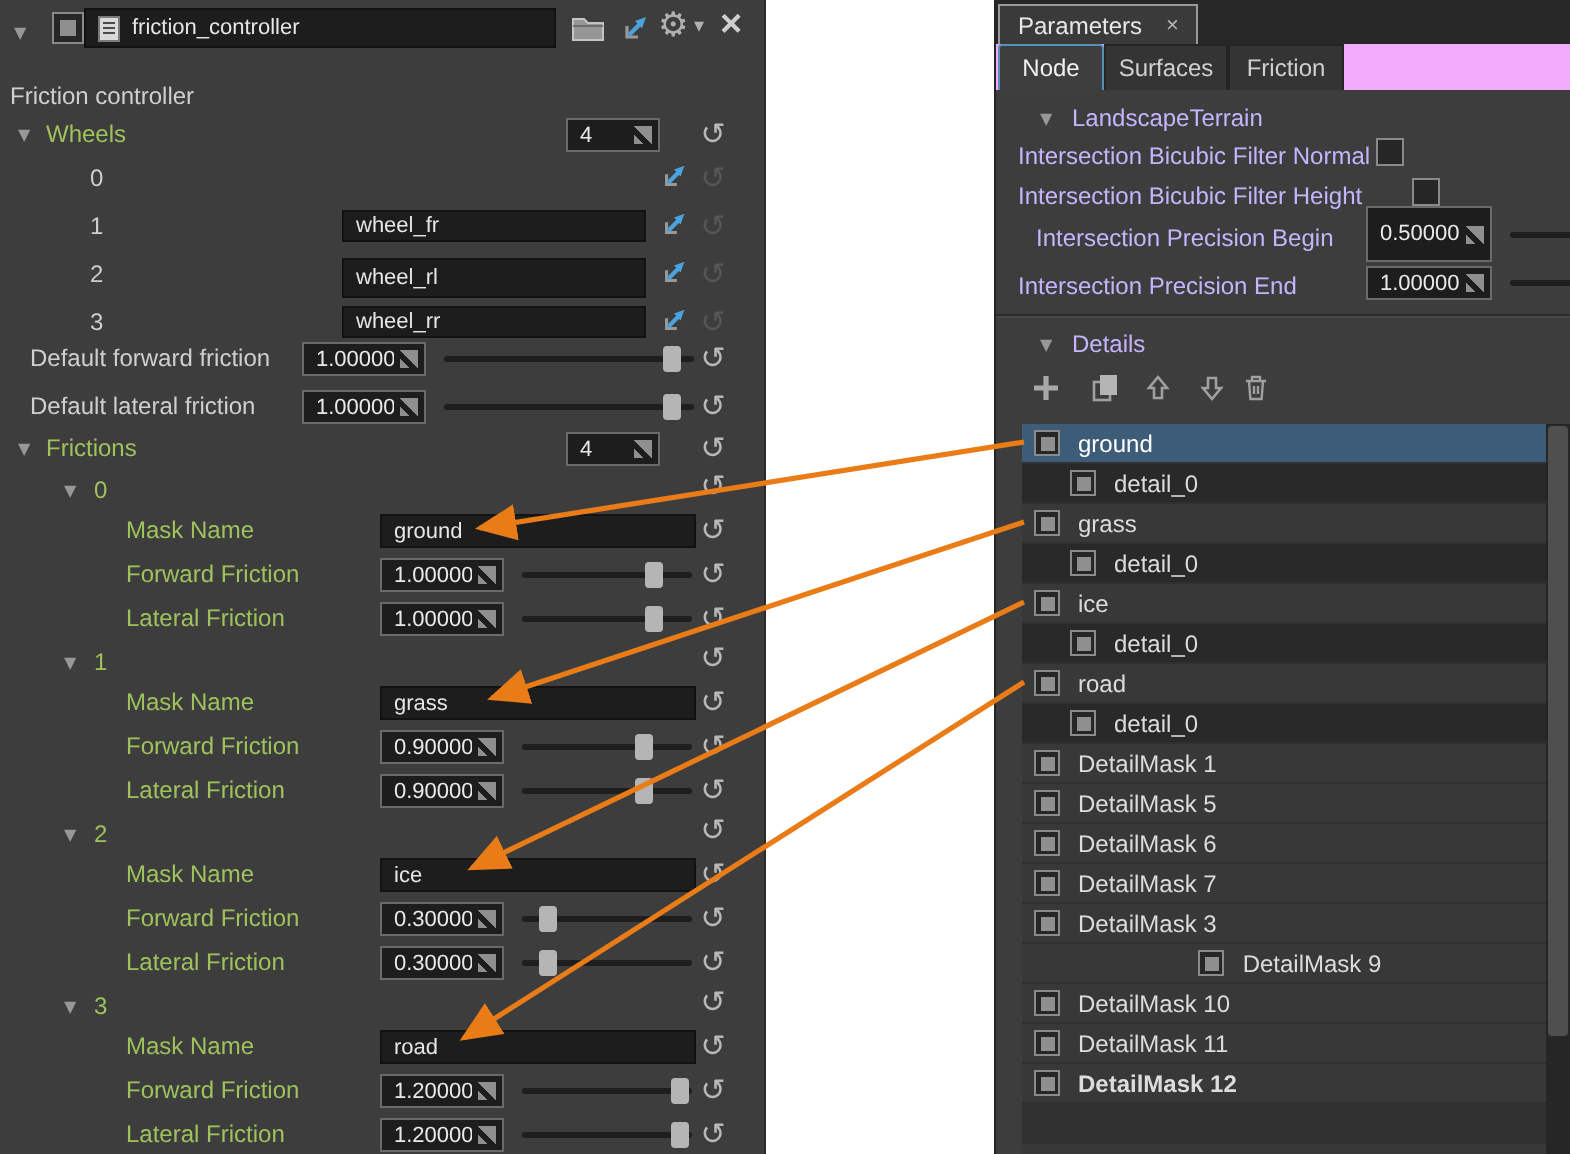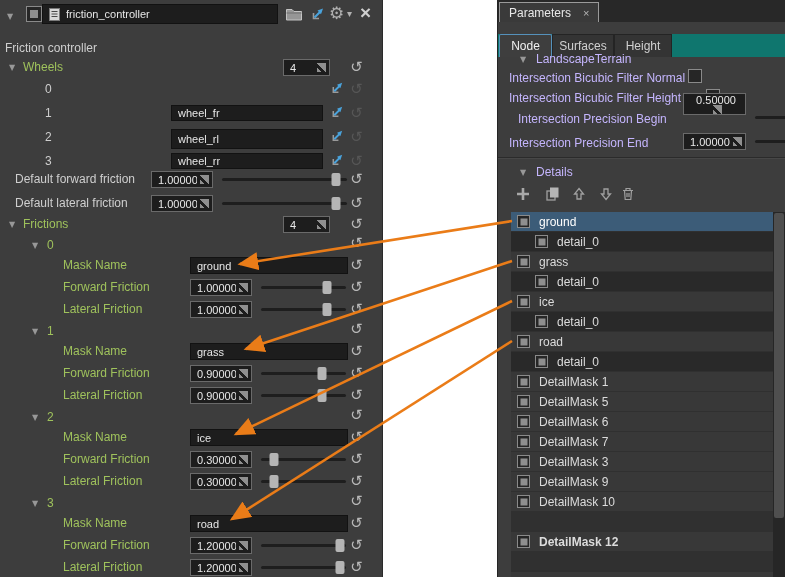--- a/index.html
+++ b/index.html
@@ -30,21 +30,21 @@
   .icon-btn{display:inline-flex;align-items:center;justify-content:center;cursor:pointer;}
   .gear{font-family:"DejaVu Sans",sans-serif;font-size:17px;color:#b0b0b0;line-height:20px;}
   .caret{font-family:"DejaVu Sans",sans-serif;font-size:10px;color:#b0b0b0;line-height:20px;}
   .close-x{font-size:19px;font-weight:700;color:#cfcfcf;line-height:20px;}
 
   
   .right-panel{position:absolute;left:497px;top:0;width:288px;height:577px;background:#3d3d3d;border-left:1px solid #242424;box-sizing:border-box;}
   .tabstrip{position:absolute;left:0;top:0;width:288px;height:22px;background:#282828;}
   .param-tab{position:absolute;left:1px;top:2px;height:20px;padding:0 9px;background:#3a3a3a;border:1px solid #9a9a9a;border-bottom:none;box-sizing:border-box;display:flex;align-items:center;gap:12px;font-size:12px;color:#e8e8e8;}
   .param-tab .tab-x{font-size:11px;color:#b5b5b5;}
-  .subtabs{position:absolute;left:0;top:34px;width:288px;height:23px;background:#0f766e;}
+  .subtabs{position:absolute;left:0;top:22px;width:288px;height:23px;background:#f0abfc;}
   .subtab{position:absolute;top:0;height:23px;box-sizing:border-box;display:flex;align-items:center;justify-content:center;font-size:12px;color:#d0d0d0;background:#343434;border:1px solid #242424;border-bottom:none;cursor:pointer;}
   .subtab.active{background:#3e3e3e;border:1px solid #5591bb;border-bottom:none;border-radius:2px 2px 0 0;color:#f0f0f0;}
   .rp-label{font-size:12px;color:#c4b5fd;line-height:15px;white-space:nowrap;}
   .param-checkbox{width:14px;height:14px;}
   .separator{position:absolute;left:0;width:288px;height:1px;background:#2b2b2b;border-bottom:1px solid #474747;}
   .tool-icon{position:absolute;width:17px;height:17px;cursor:pointer;}
   .list{position:absolute;left:13px;top:212px;width:262px;height:365px;background:#303030;overflow:hidden;}
   .lrow{position:absolute;left:0;width:262px;height:19px;background:#383838;display:flex;align-items:center;padding-left:6px;box-sizing:border-box;cursor:pointer;}
   .lrow.child{background:#292929;padding-left:24px;}
   .lrow.sel{background:#3c5c78;}
@@ -312,35 +312,35 @@
       <span class="tab-x">×</span>
     </div>
     <div class="subtabs">
       <div class="subtab active" style="left:1px;width:53px;">
           <span>Node</span>
         </div>
       <div class="subtab" style="left:54px;width:62px;">
           <span>Surfaces</span>
         </div>
       <div class="subtab" style="left:116px;width:58px;">
-          <span>Height</span>
+          <span>Friction</span>
         </div>
     </div>
 
     <span class="ap expander" style="left:22px;top:51px;">▼</span>
     <span class="ap rp-label" style="left:38px;top:52px;">LandscapeTerrain</span>
 
     <span class="ap rp-label" style="left:11px;top:71px;">Intersection Bicubic Filter Normal</span>
     <span class="ap param-checkbox" style="left:190px;top:69px;"></span>
 
     <span class="ap rp-label" style="left:11px;top:91px;">Intersection Bicubic Filter Height</span>
     <span class="ap param-checkbox" style="left:190px;top:89px;"></span>
 
     <span class="ap rp-label" style="left:20px;top:112px;">Intersection Precision Begin</span>
-    <div class="ap spinbox" style="left:185px;top:93px;width:63px;height:22px;flex-direction:column;">
+    <div class="ap spinbox" style="left:185px;top:103px;width:63px;height:28px;">
         <span class="val">0.50000</span>
         <span class="spin-glyph"></span>
       </div>
     <div class="slider" style="left:257px;top:109px;width:40px;">
         <div class="track"></div>
       </div>
 
     <span class="ap rp-label" style="left:11px;top:136px;">Intersection Precision End</span>
     <div class="ap spinbox" style="left:185px;top:133px;width:63px;height:17px;">
         <span class="val">1.00000</span>
@@ -420,27 +420,31 @@
           <span class="llabel">DetailMask 6</span>
         </div>
       <div class="lrow" style="top:220px;">
           <span class="lcb"></span>
           <span class="llabel">DetailMask 7</span>
         </div>
       <div class="lrow" style="top:240px;">
           <span class="lcb"></span>
           <span class="llabel">DetailMask 3</span>
         </div>
-      <div class="lrow" style="top:260px;">
+      <div class="lrow" style="top:260px;justify-content:center;">
           <span class="lcb"></span>
           <span class="llabel">DetailMask 9</span>
         </div>
       <div class="lrow" style="top:280px;">
           <span class="lcb"></span>
           <span class="llabel">DetailMask 10</span>
+        </div>
+      <div class="lrow" style="top:300px;">
+          <span class="lcb"></span>
+          <span class="llabel">DetailMask 11</span>
         </div>
       <div class="lrow" style="top:320px;font-weight:bold;">
           <span class="lcb"></span>
           <span class="llabel">DetailMask 12</span>
         </div>
       <div class="lrow" style="top:360px;"></div>
     </div>
     <div class="vscroll">
         <div class="vthumb"></div>
       </div>

